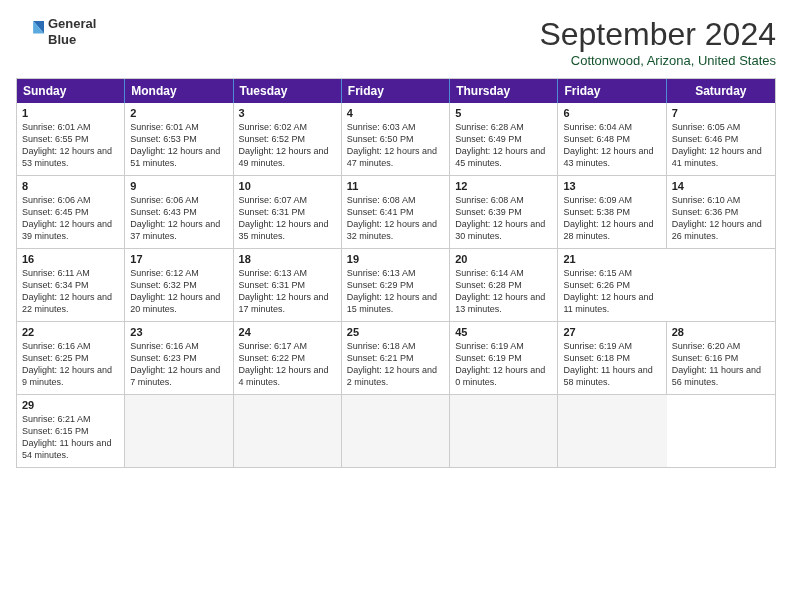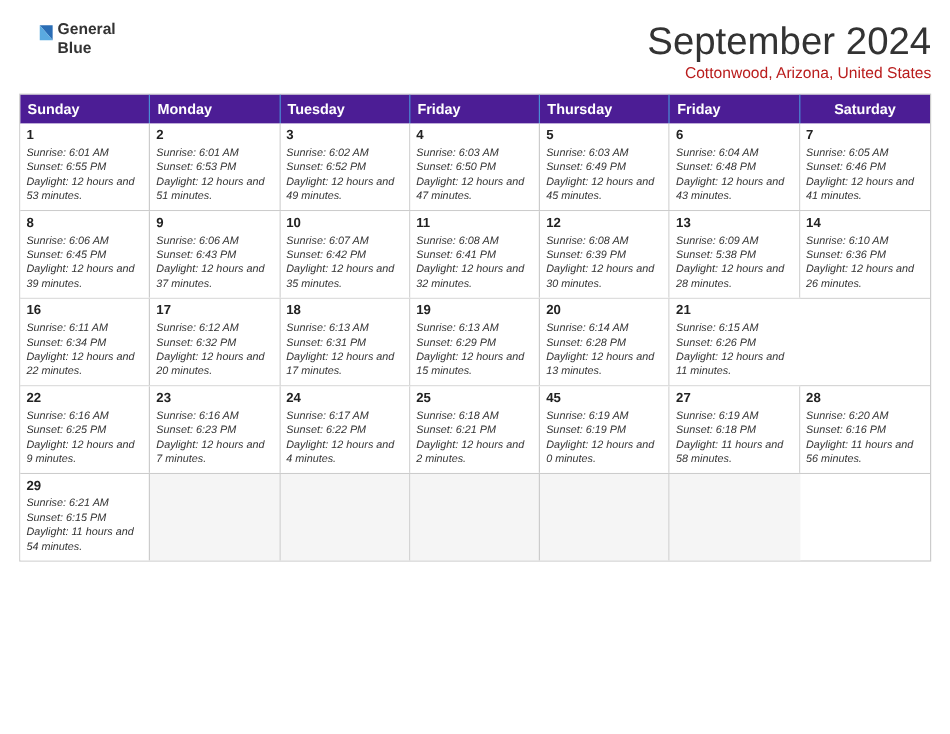--- a/index.html
+++ b/index.html
@@ -44,21 +44,21 @@
     .title-block {
       text-align: right;
     }
     .month-title {
       font-size: 32px;
       color: #333;
       font-weight: normal;
     }
     .location {
       font-size: 13px;
-      color: #b91c1c;
+      color: #14532d;
     }
     .calendar {
       flex: 1;
       display: flex;
       flex-direction: column;
       border: 1px solid #ccc;
     }
     .cal-header {
       display: grid;
       grid-template-columns: repeat(7, 1fr);
@@ -98,21 +98,20 @@
       font-size: 11px;
       font-weight: bold;
       color: #222;
       display: block;
       margin-bottom: 2px;
     }
     .cal-cell .info {
       font-size: 9px;
       line-height: 1.35;
       color: #333;
-      font-style: italic;
     }
   </style>
 </head>
 <body>
 
 <div class="page">
   <div class="header">
     <div class="logo">
       <svg class="logo-icon" viewBox="0 0 36 36">
         <polygon points="22,4 36,4 36,20" fill="#2a6db5"></polygon>
@@ -164,21 +163,21 @@
           </div>
           <div class="cal-cell">
             <span class="day-num">4</span>
             <div class="info">Sunrise: 6:03 AM
 Sunset: 6:50 PM
 Daylight: 12 hours
 and 47 minutes.</div>
           </div>
           <div class="cal-cell">
             <span class="day-num">5</span>
-            <div class="info">Sunrise: 6:03 AM
+            <div class="info">Sunrise: 6:28 AM
 Sunset: 6:49 PM
 Daylight: 12 hours
 and 45 minutes.</div>
           </div>
           <div class="cal-cell">
             <span class="day-num">6</span>
             <div class="info">Sunrise: 6:04 AM
 Sunset: 6:48 PM
 Daylight: 12 hours
 and 43 minutes.</div>
@@ -202,21 +201,21 @@
           <div class="cal-cell">
             <span class="day-num">9</span>
             <div class="info">Sunrise: 6:06 AM
 Sunset: 6:43 PM
 Daylight: 12 hours
 and 37 minutes.</div>
           </div>
           <div class="cal-cell">
             <span class="day-num">10</span>
             <div class="info">Sunrise: 6:07 AM
-Sunset: 6:42 PM
+Sunset: 6:31 PM
 Daylight: 12 hours
 and 35 minutes.</div>
           </div>
           <div class="cal-cell">
             <span class="day-num">11</span>
             <div class="info">Sunrise: 6:08 AM
 Sunset: 6:41 PM
 Daylight: 12 hours
 and 32 minutes.</div>
           </div>

